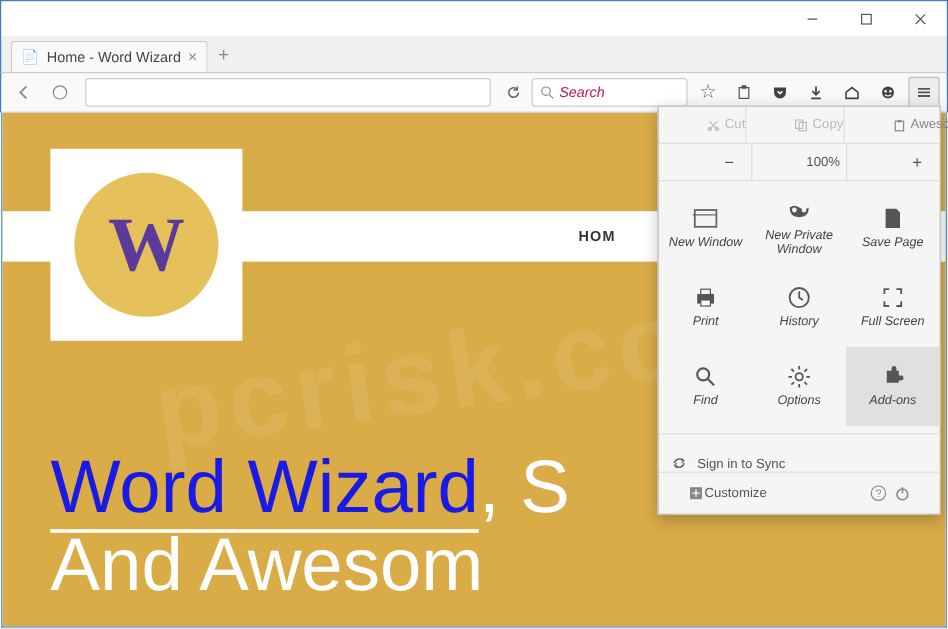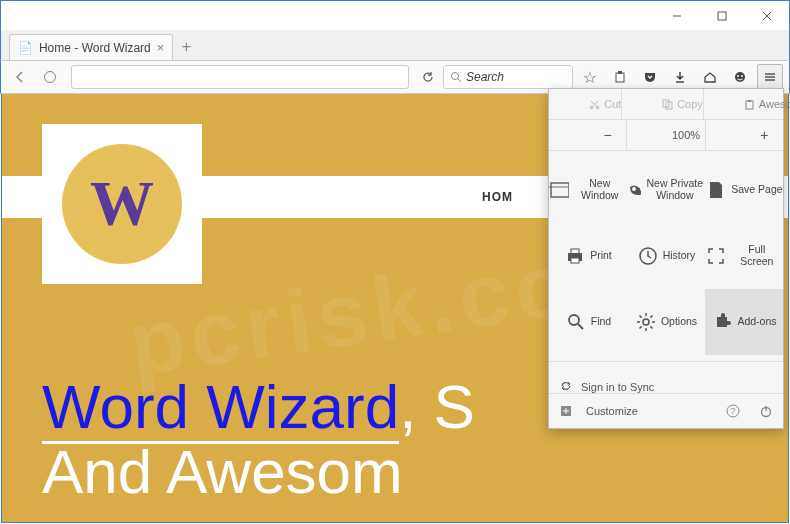--- a/index.html
+++ b/index.html
@@ -13,21 +13,21 @@
   .tabstrip { height: 30px; background: #f0f0f0; display: flex; align-items: flex-end; padding-left: 8px; border-left:1px solid #3a7fc4; border-right:1px solid #3a7fc4;}
   .tab { height: 26px; min-width: 160px; background: #f9f9f9; border: 1px solid #ccc; border-bottom: none; border-radius: 3px 3px 0 0; display: flex; align-items: center; padding: 0 8px; font-size: 12px; color: #444; gap: 6px; }
   .tab .close { margin-left: auto; color: #888; font-size: 13px; }
   .newtab { width: 26px; height: 26px; display: flex; align-items: center; justify-content: center; color: #888; font-size: 16px; }
   
   
   .toolbar { height: 34px; background: #f9f9f9; border: 1px solid #ccc; border-left:1px solid #3a7fc4; border-right:1px solid #3a7fc4; display: flex; align-items: center; padding: 0 6px; gap: 4px; }
   .tbtn { width: 26px; height: 26px; display: flex; align-items: center; justify-content: center; color: #666; border-radius: 2px; }
   .urlbar { flex: 1; height: 24px; border: 1px solid #ccc; border-radius: 3px; background: #fff; margin: 0 4px; }
   .reload { width: 22px; display:flex; align-items:center; justify-content:center; color:#666; }
-  .searchbar { width: 130px; height: 24px; border: 1px solid #ccc; border-radius: 3px; background: #fff; display: flex; align-items: center; padding: 0 6px; color: #404040; font-size: 12px; font-style: italic; gap: 4px; }
+  .searchbar { width: 130px; height: 24px; border: 1px solid #ccc; border-radius: 3px; background: #fff; display: flex; align-items: center; padding: 0 6px; color: #be185d; font-size: 12px; font-style: italic; gap: 4px; }
   .searchbar svg { flex-shrink:0; }
   .hamburger { border: 1px solid #bbb; background:#eee; }
   
   
   .content { position: absolute; top: 94px; left: 1px; right: 1px; bottom: 1px; overflow: hidden; border-left:1px solid #3a7fc4; border-right:1px solid #3a7fc4; border-bottom:1px solid #3a7fc4;}
   .page { position: absolute; inset: 0; background: #d9ac48; }
   .whiteband { position: absolute; top: 82px; left: 0; right: 0; height: 42px; background: #fff; display: flex; align-items: center; padding-left: 480px; font-size: 12px; font-weight: bold; color: #333; letter-spacing: 1px; }
   .logo-sq { position: absolute; top: 30px; left: 40px; width: 160px; height: 160px; background: #fff; display:flex; align-items:center; justify-content:center; }
   .logo-circ { width: 120px; height: 120px; border-radius: 50%; background: #e6c05a; display:flex; align-items:center; justify-content:center; }
   .logo-w { font-size: 64px; font-weight: bold; color: #5a3a9a; font-family: Georgia, serif; }
@@ -36,26 +36,26 @@
   .headline .white { color: #fff; }
   
   
   .menu { position: absolute; top: 88px; right: 6px; width: 236px; background: #f5f5f5; border: 1px solid #bbb; box-shadow: 0 4px 12px rgba(0,0,0,.25); font-size: 11px; color: #333; }
   .menu-row { display: flex; border-bottom: 1px solid #ddd; }
   .menu-cell3 { flex: 1; height: 30px; display: flex; align-items: center; justify-content: center; gap: 4px; border-right: 1px solid #ddd; color:#888;padding-left:40px; }
   .menu-cell3:last-child { border-right: none; }
   .menu-cell3.disabled { color: #bbb; }
   .zoom-row .menu-cell3 { font-size: 14px; color:#555; }
   .grid { display: flex; flex-wrap: wrap; padding: 6px 0; border-bottom: 1px solid #ddd; }
-  .gitem { width: 33.33%; height: 66px; display: flex; flex-direction: row; align-items: center; justify-content: center; gap: 4px; text-align: center; color: #444; }
+  .gitem { width: 33.33%; height: 66px; display: flex; flex-direction: column; align-items: center; justify-content: center; gap: 4px; text-align: center; color: #444; font-style: italic; }
   .gitem.selected { background: #e0e0e0; }
   .gitem .lbl { font-size: 10.5px; line-height: 1.1; }
   .gitem svg { color: #555; }
   .menu-item { height: 32px; display: flex; align-items: flex-end; padding: 0 10px; gap: 8px; border-bottom: 1px solid #ddd; color:#555; }
-  .menu-foot { height: 34px; display: flex; align-items: center; padding: 0 10px; gap: 13px; color:#555; }
+  .menu-foot { height: 34px; display: flex; align-items: center; padding: 0 24px; gap: 0; color:#555; }
   .menu-foot .spacer { flex: 1; }
   
   .watermark { position:absolute; top:50%; left:50%; transform:translate(-50%,-50%) rotate(-8deg); font-size:90px; color:rgba(255,255,255,0.08); font-weight:bold; letter-spacing:6px; pointer-events:none; }
 </style>
 </head>
 <body>
 
 <div class="titlebar">
   <div class="winbtn">
       <svg width="10" height="10">

